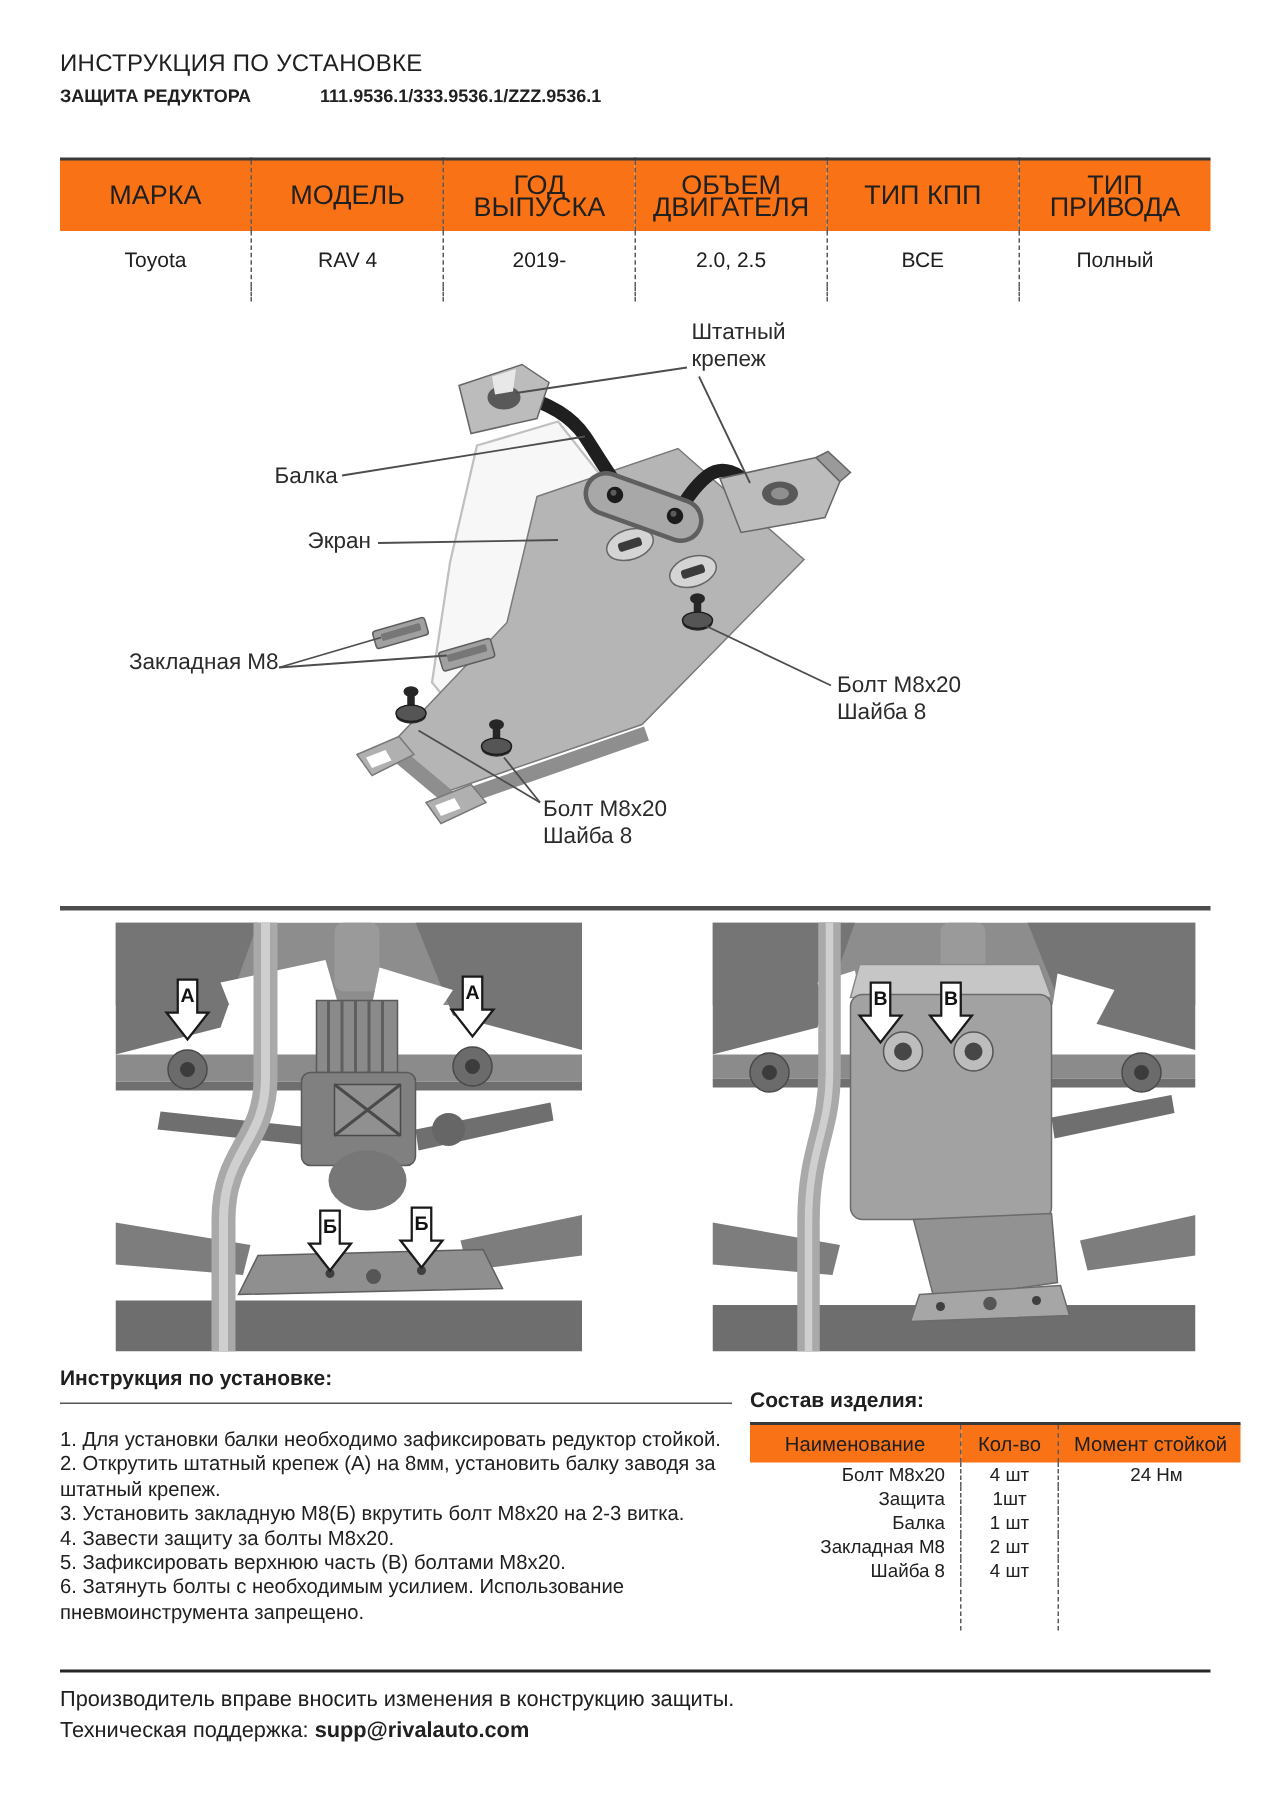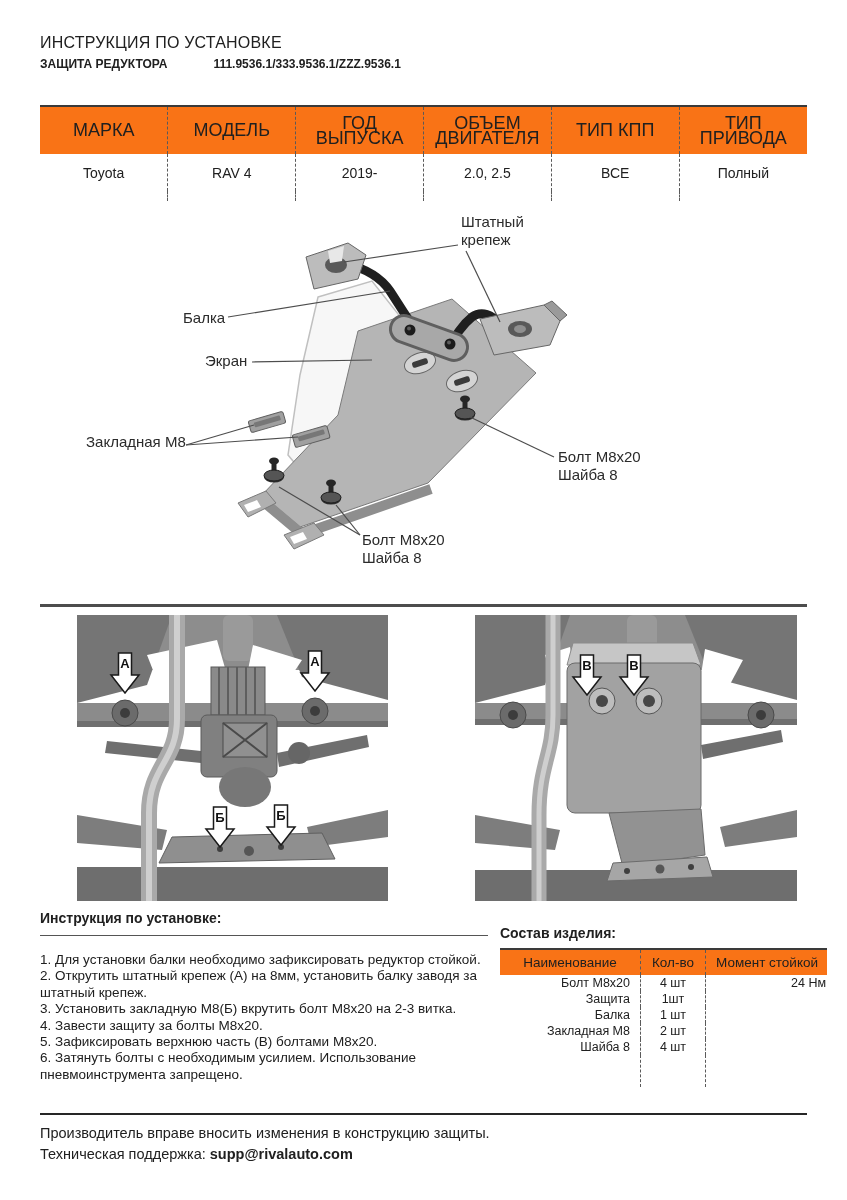--- a/index.html
+++ b/index.html
@@ -52,21 +52,21 @@
   .parts table{width:310px;table-layout:fixed;border-top:2px solid #3a3a3a;}
   .parts th{background:#f97316;font-weight:normal;font-size:13.5px;height:23px;vertical-align:middle;}
   .parts td{font-size:12.5px;line-height:14px;height:14px;vertical-align:middle;}
   .parts .c-name{width:138px;}
   .parts .c-qty{width:62px;}
   .parts .c-tq{width:110px;}
   .parts th.c-name,.parts th.c-qty{text-align:center;}
   .parts th.c-tq{text-align:left;padding-left:10px;}
   .parts td.c-name{text-align:right;padding-right:10px;}
   .parts td.c-qty{text-align:center;}
-  .parts td.c-tq{text-align:right;padding-left:10px;}
+  .parts td.c-tq{text-align:center;padding-left:10px;}
   .parts th:not(:first-child),.parts td:not(:first-child){border-left:1.5px dashed #5a5a5a;}
   .parts tr.stub td{height:30px;}
 
   
   .footer{left:40px;top:1113px;width:767px;border-top:2px solid #262626;}
   .footer p{margin:0;font-size:14.5px;line-height:21px;}
   .footer .p1{margin-top:8px;}
   .footer b{font-weight:bold;}
 </style>
 </head>

